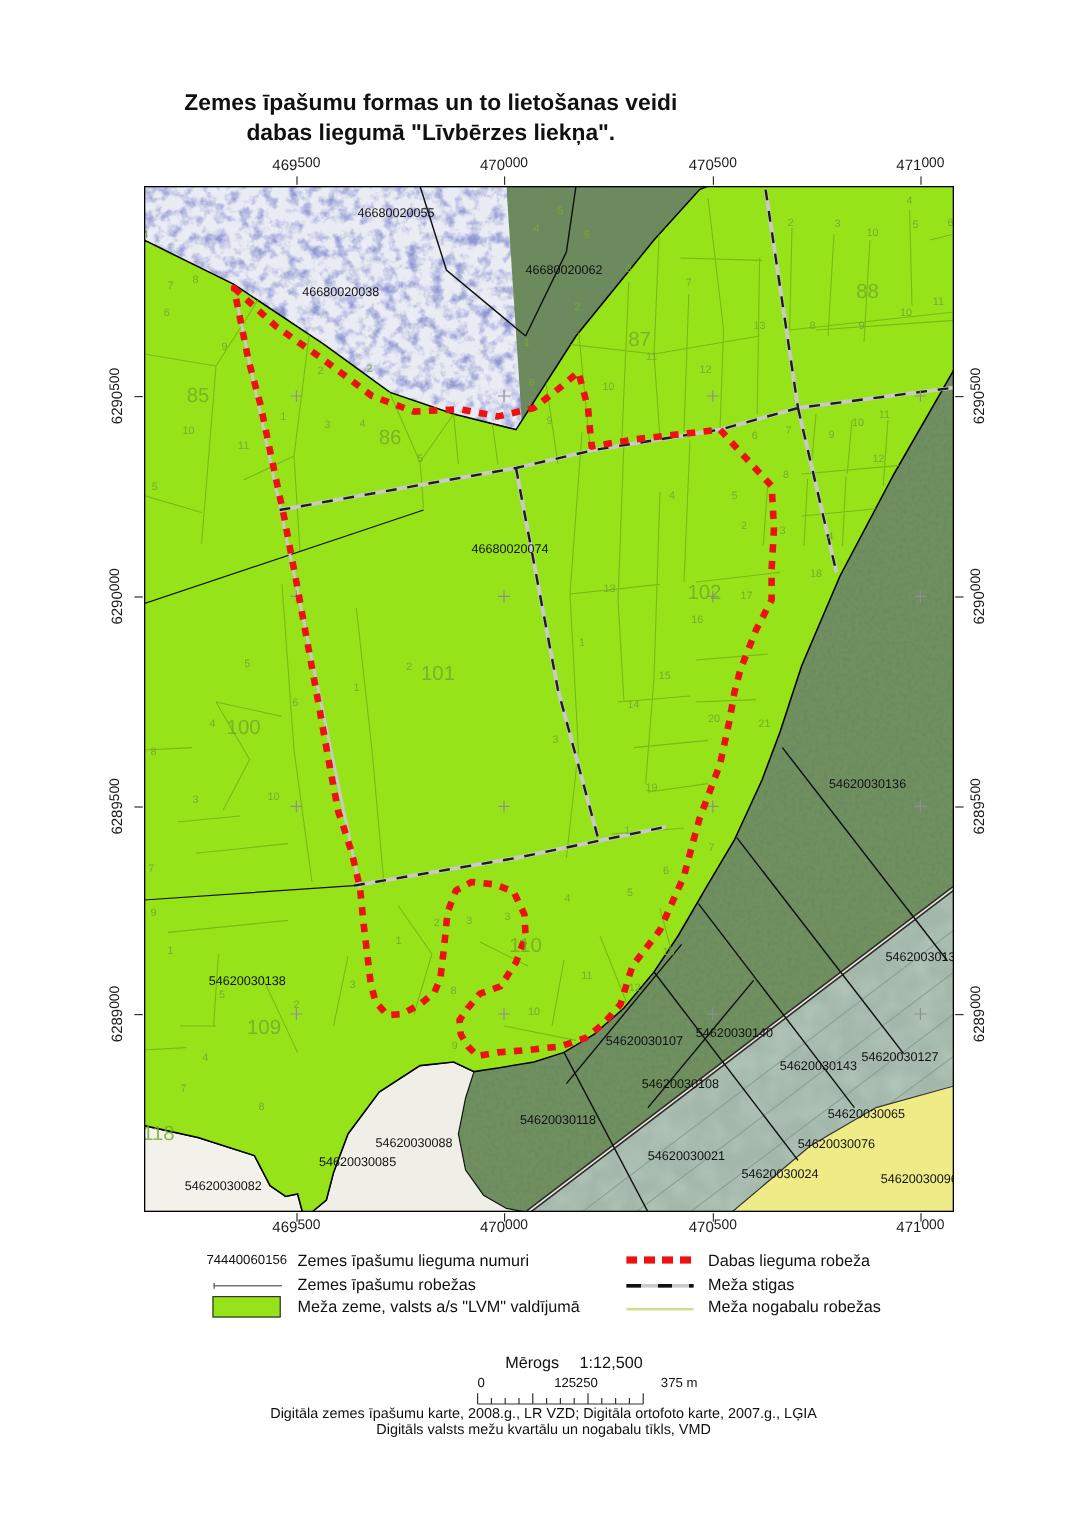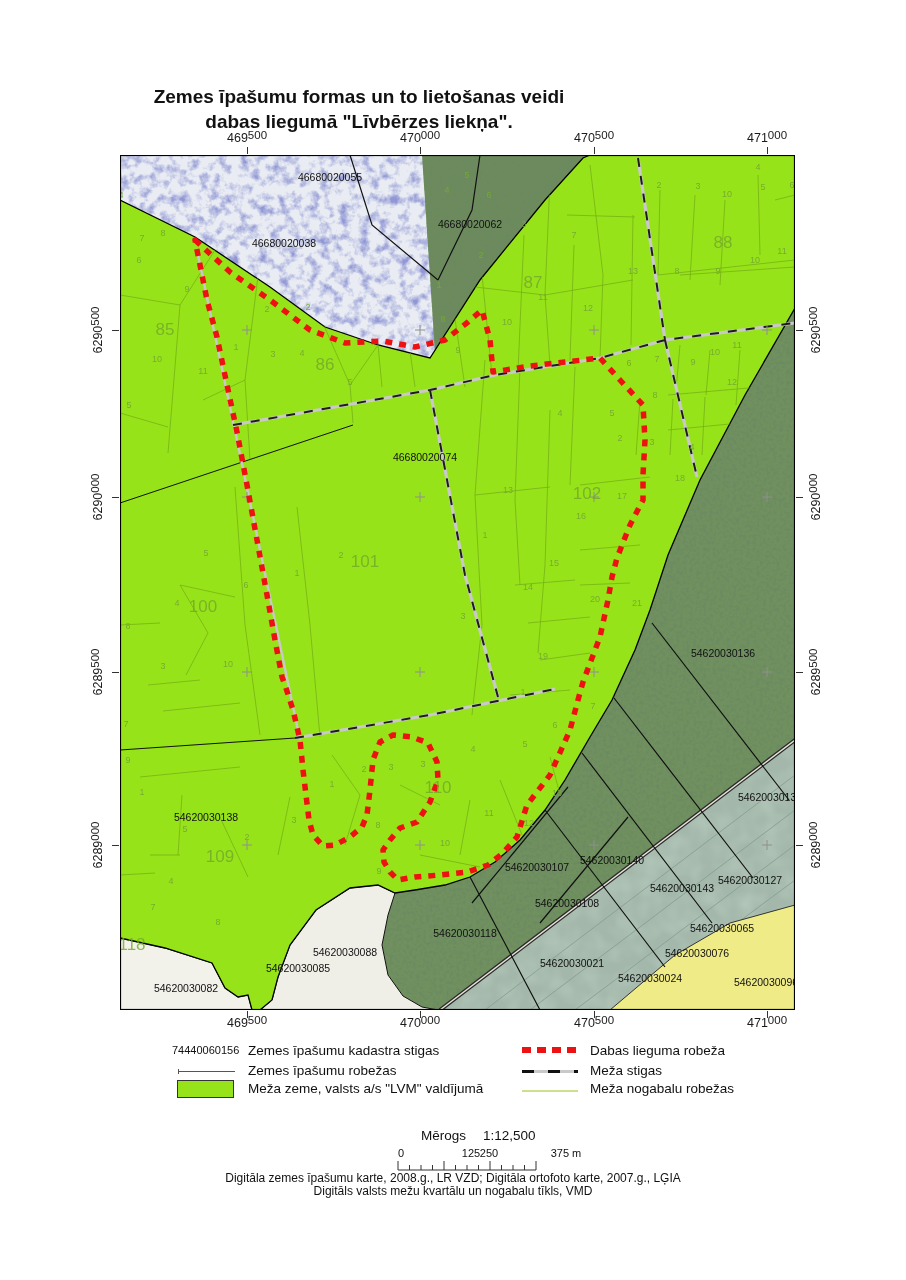--- a/index.html
+++ b/index.html
@@ -1,20 +1,20 @@
 <!DOCTYPE html>
 <html><head>
 <meta charset="utf-8">
 <style>
   html,body{margin:0;padding:0;background:#fff;}
   #page{position:relative;width:906px;height:1280px;background:#ffffff;overflow:hidden;
         font-family:"Liberation Sans", sans-serif;color:#111;}
   #annex{position:absolute;top:42px;left:0;right:106px;text-align:right;
          font-size:15px;font-weight:bold;}
-  #title{position:absolute;top:84px;left:0;width:718px;text-align:center;
+  #title{position:absolute;top:74px;left:0;width:718px;text-align:center;
          font-size:19px;font-weight:bold;line-height:1.33;}
   #map-wrap{position:absolute;left:120px;top:155px;width:675px;height:855px;}
   .coord-label{position:absolute;font-size:12.5px;color:#1a1a1a;white-space:nowrap;}
   .coord-label .cs{position:relative;top:-3px;font-size:11.5px;}
   .coord-vert{transform:translate(-50%,-50%) rotate(-90deg);}
   .coord-horz{transform:translate(-50%,0);}
   .tickmark{position:absolute;background:#333;}
   .legend-label{position:absolute;font-size:13.5px;white-space:nowrap;}
   .legend-sample{position:absolute;font-size:11px;text-align:right;}
   .sw{position:absolute;}
@@ -334,21 +334,21 @@
       <div class="tickmark" style="left: 112px; top: 672px; width: 7px; height: 1px;"></div>
       <div class="tickmark" style="left: 796px; top: 672px; width: 7px; height: 1px;"></div>
       <div class="coord-label coord-vert" style="left: 98px; top: 845px;"><span class="cm">6289</span><span class="cs">000</span></div>
       <div class="coord-label coord-vert" style="left: 816px; top: 845px;"><span class="cm">6289</span><span class="cs">000</span></div>
       <div class="tickmark" style="left: 112px; top: 845px; width: 7px; height: 1px;"></div>
       <div class="tickmark" style="left: 796px; top: 845px; width: 7px; height: 1px;"></div>
     </div>
 
   <div>
     <div class="legend-sample" style="left:172px;top:1044px;width:66px;">74440060156</div>
-    <div class="legend-label" style="left:248px;top:1043px;">Zemes īpašumu kadastra stigas</div>
+    <div class="legend-label" style="left:248px;top:1043px;">Zemes īpašumu lieguma numuri</div>
 
     <div class="sw sw-line" style="left:178px;top:1071px;">
         <span class="tk"></span>
       </div>
     <div class="legend-label" style="left:248px;top:1063px;">Zemes īpašumu robežas</div>
 
     <div class="sw sw-forest" style="left: 177px; top: 1080px; background: rgb(151, 227, 26);"></div>
     <div class="legend-label" style="left:248px;top:1081px;">Meža zeme, valsts a/s "LVM" valdījumā</div>
 
     <div class="sw sw-red" style="left:522px;top:1047px;"></div>

